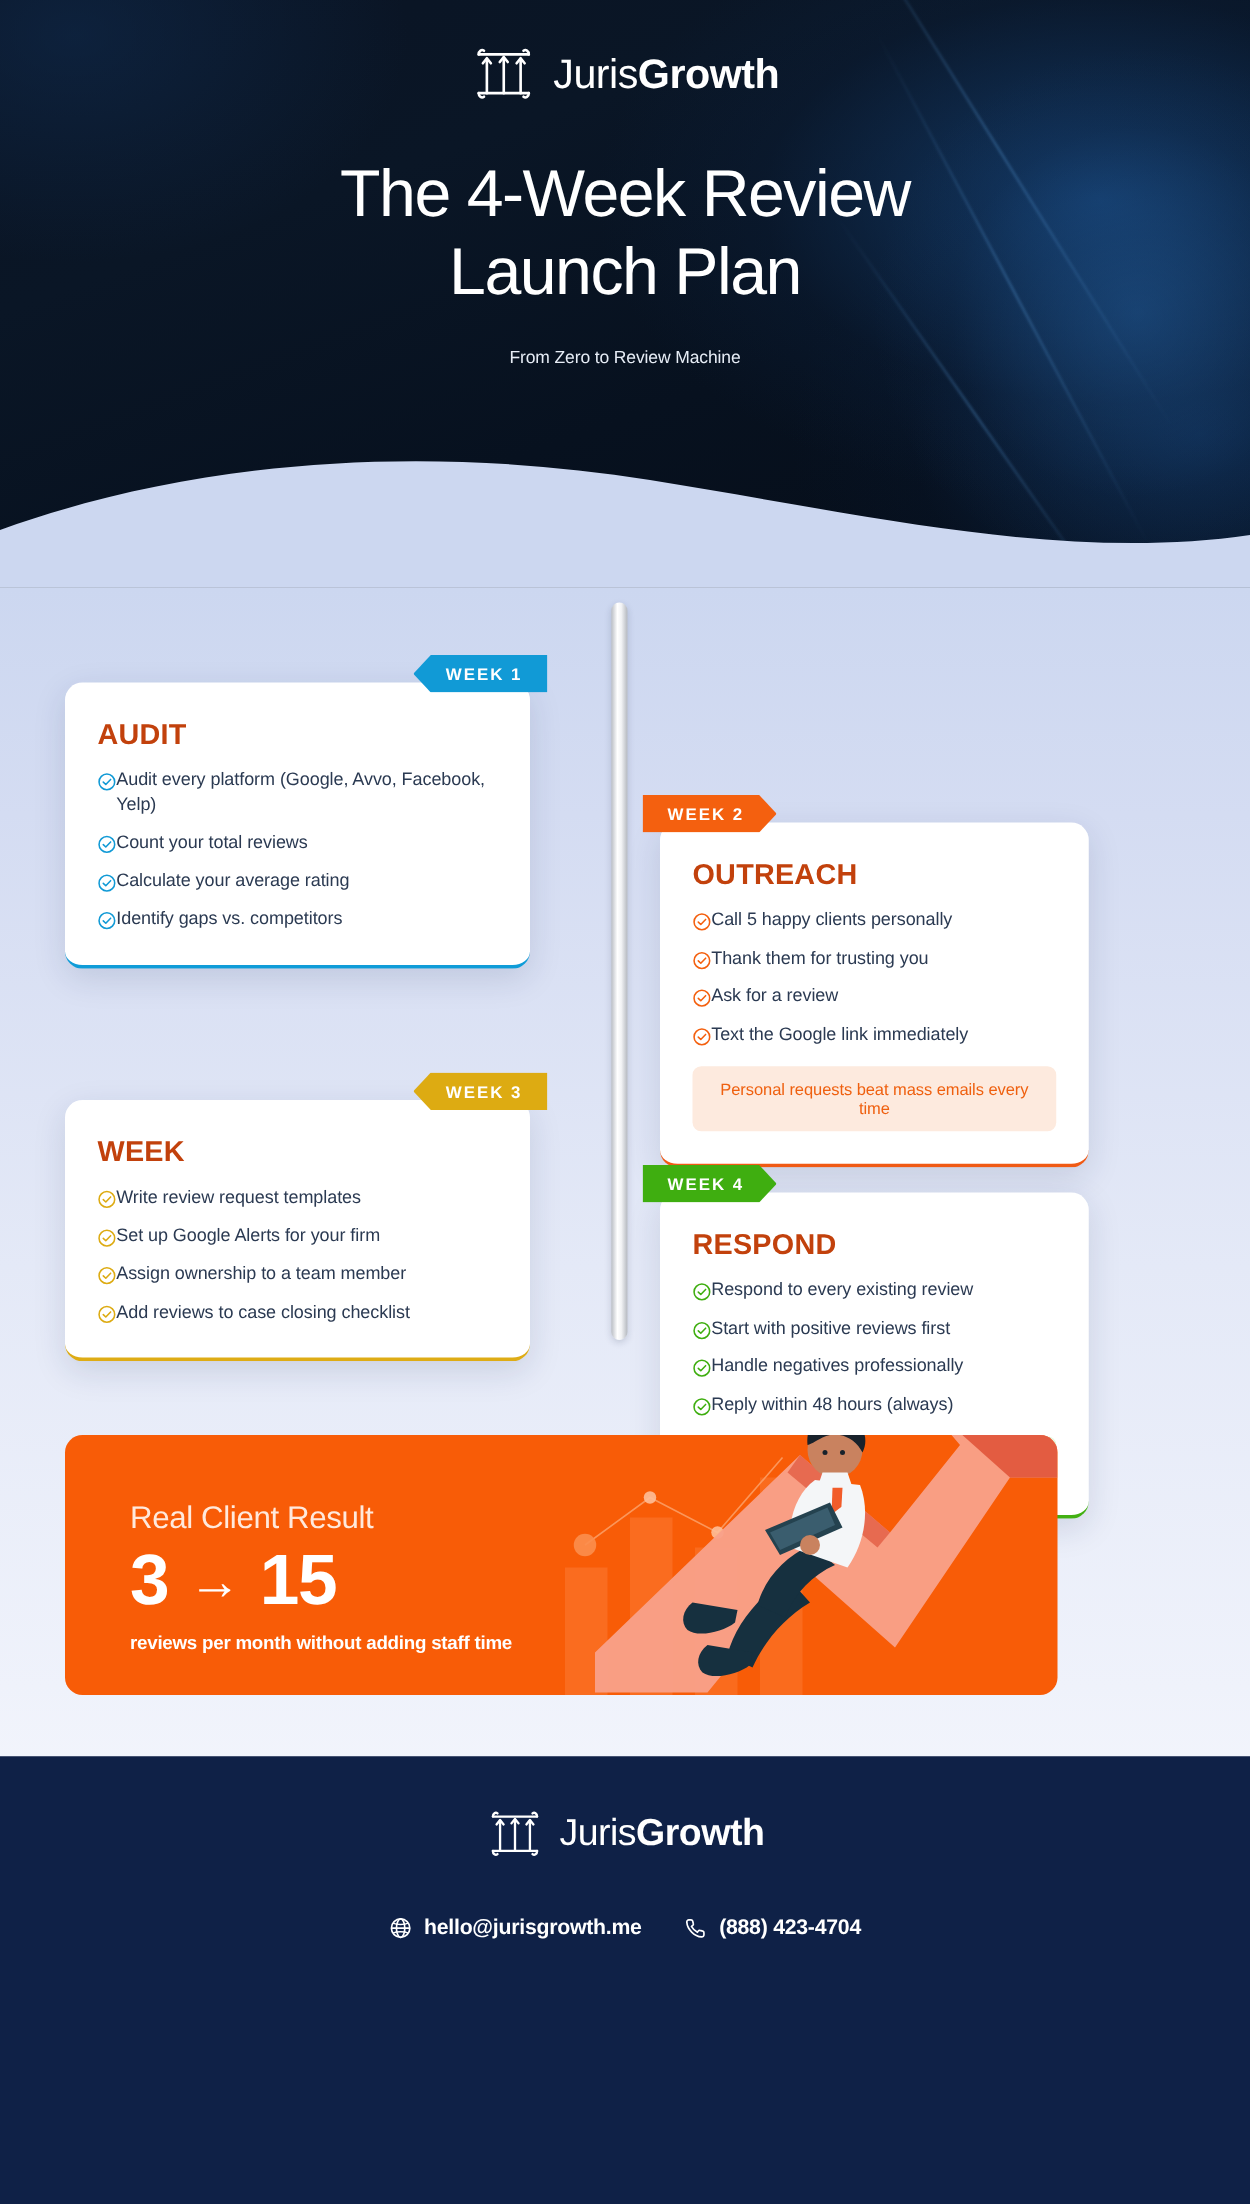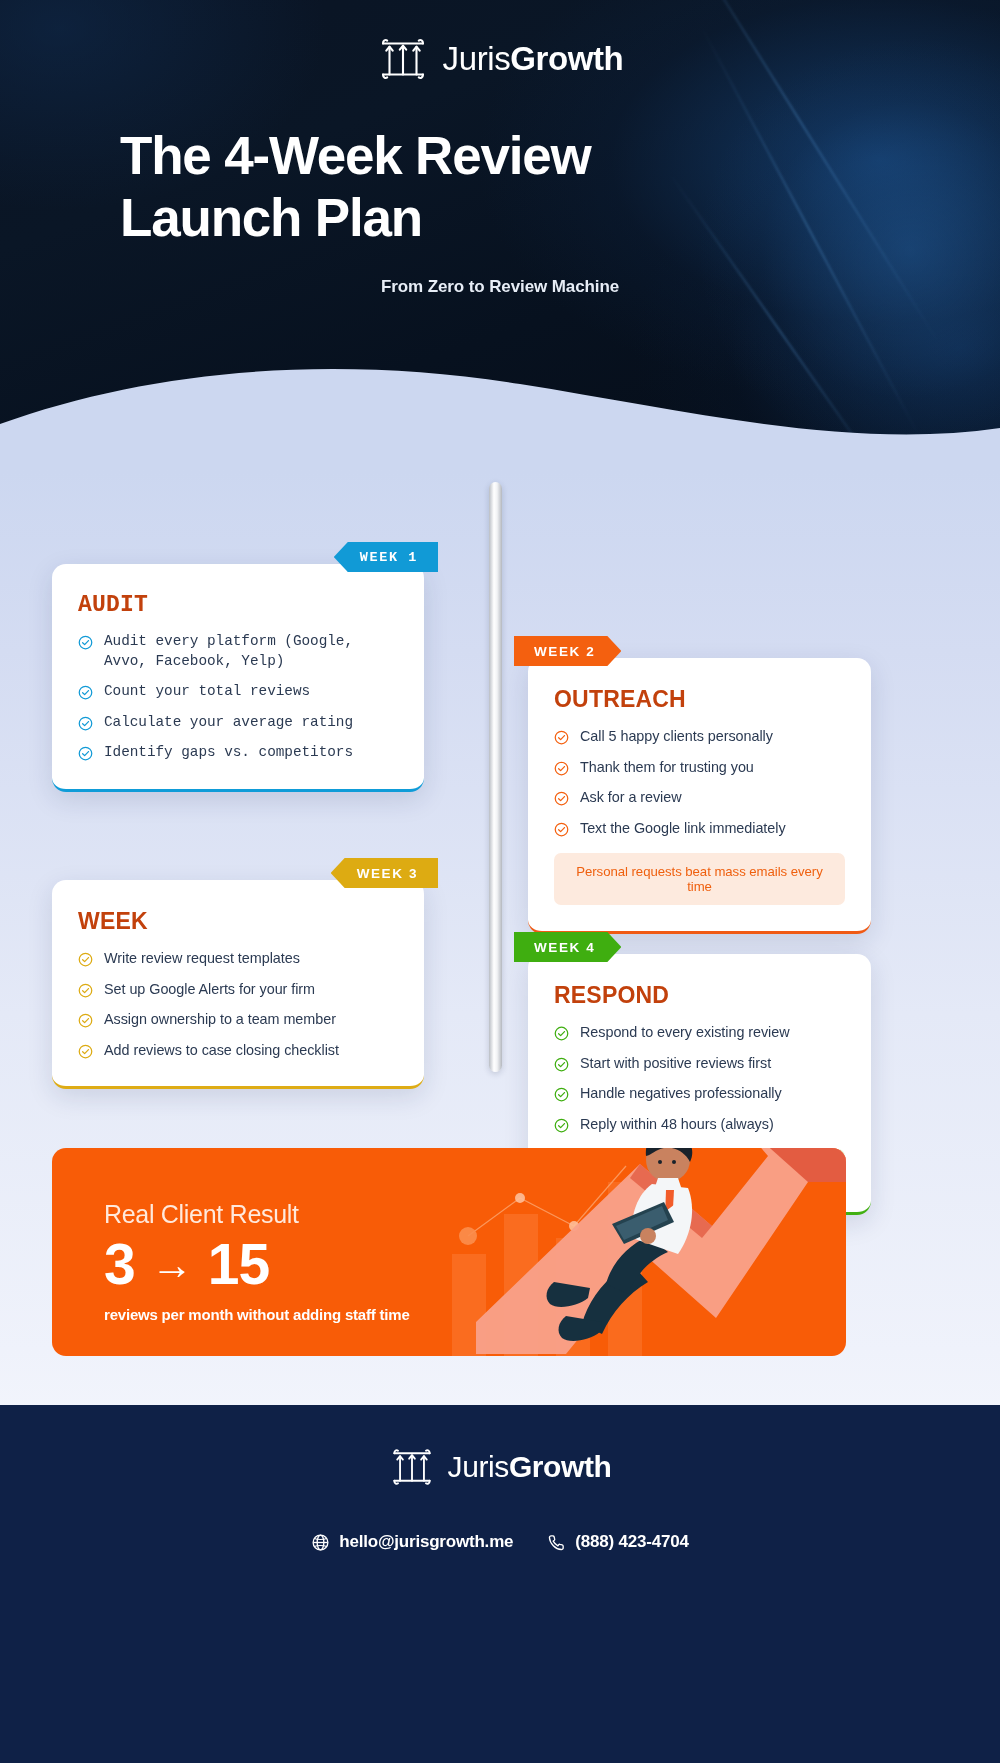--- a/index.html
+++ b/index.html
@@ -59,35 +59,35 @@
     letter-spacing: -0.4px;
     color: #ffffff;
     font-weight: 400;
     white-space: nowrap;
   }
   .logo-text b { font-weight: 700; }
 
   .hero-title {
     position: relative;
     margin-top: 40px;
-    text-align: left;
+    text-align: center;
     color: #ffffff;
     font-size: 53px;
     line-height: 1.17;
-    font-weight: 700;
+    font-weight: 400;
     letter-spacing: -1.2px;
     padding: 0 120px;
   }
   .hero-sub {
     position: relative;
     margin-top: 28px;
     text-align: center;
     color: #e7edf6;
-    font-size: 17px;
-    font-weight: 700;
+    font-size: 14px;
+    font-weight: 400;
     letter-spacing: -0.1px;
   }
   .hero-wave {
     position: absolute;
     left: 0; bottom: -2px;
     width: 1000px; height: 140px;
     display: block;
   }
 
   
@@ -115,21 +115,21 @@
 
   .card {
     position: absolute;
     background: #ffffff;
     border-radius: 14px;
     box-shadow: 0 8px 26px rgba(26,42,84,0.13);
   }
   .card-left  { left: 52px;  width: 372px; }
   .card-right { left: 528px; width: 343px; }
 
-  .card.c1 { top: 94px;  border-bottom: 3px solid #0f9cd8; font-family: Liberation Mono, monospace; }
+  .card.c1 { top: 76px;  border-bottom: 3px solid #0f9cd8; }
   .card.c2 { top: 188px; border-bottom: 3px solid #f05a14; }
   .card.c3 { top: 410px; border-bottom: 3px solid #deac15; }
   .card.c4 { top: 484px; border-bottom: 3px solid #42b012; }
 
   .badge {
     position: absolute;
     top: -22px;
     height: 30px;
     display: flex;
     align-items: center;
@@ -160,21 +160,20 @@
     font-size: 23px;
     font-weight: 700;
     color: #c2410c;
     letter-spacing: 0.2px;
     margin-bottom: 14px;
   }
   .items { list-style: none; }
   .item {
     display: flex;
     align-items: flex-start;
-    gap: 11px;
     margin-bottom: 11px;
   }
   .item:last-child { margin-bottom: 0; }
   .chk { flex: 0 0 auto; width: 15px; height: 15px; margin-top: 3px; display: block; }
   .item-text {
     font-size: 14.4px;
     line-height: 1.36;
     color: #2b3a52;
     letter-spacing: -0.05px;
   }

